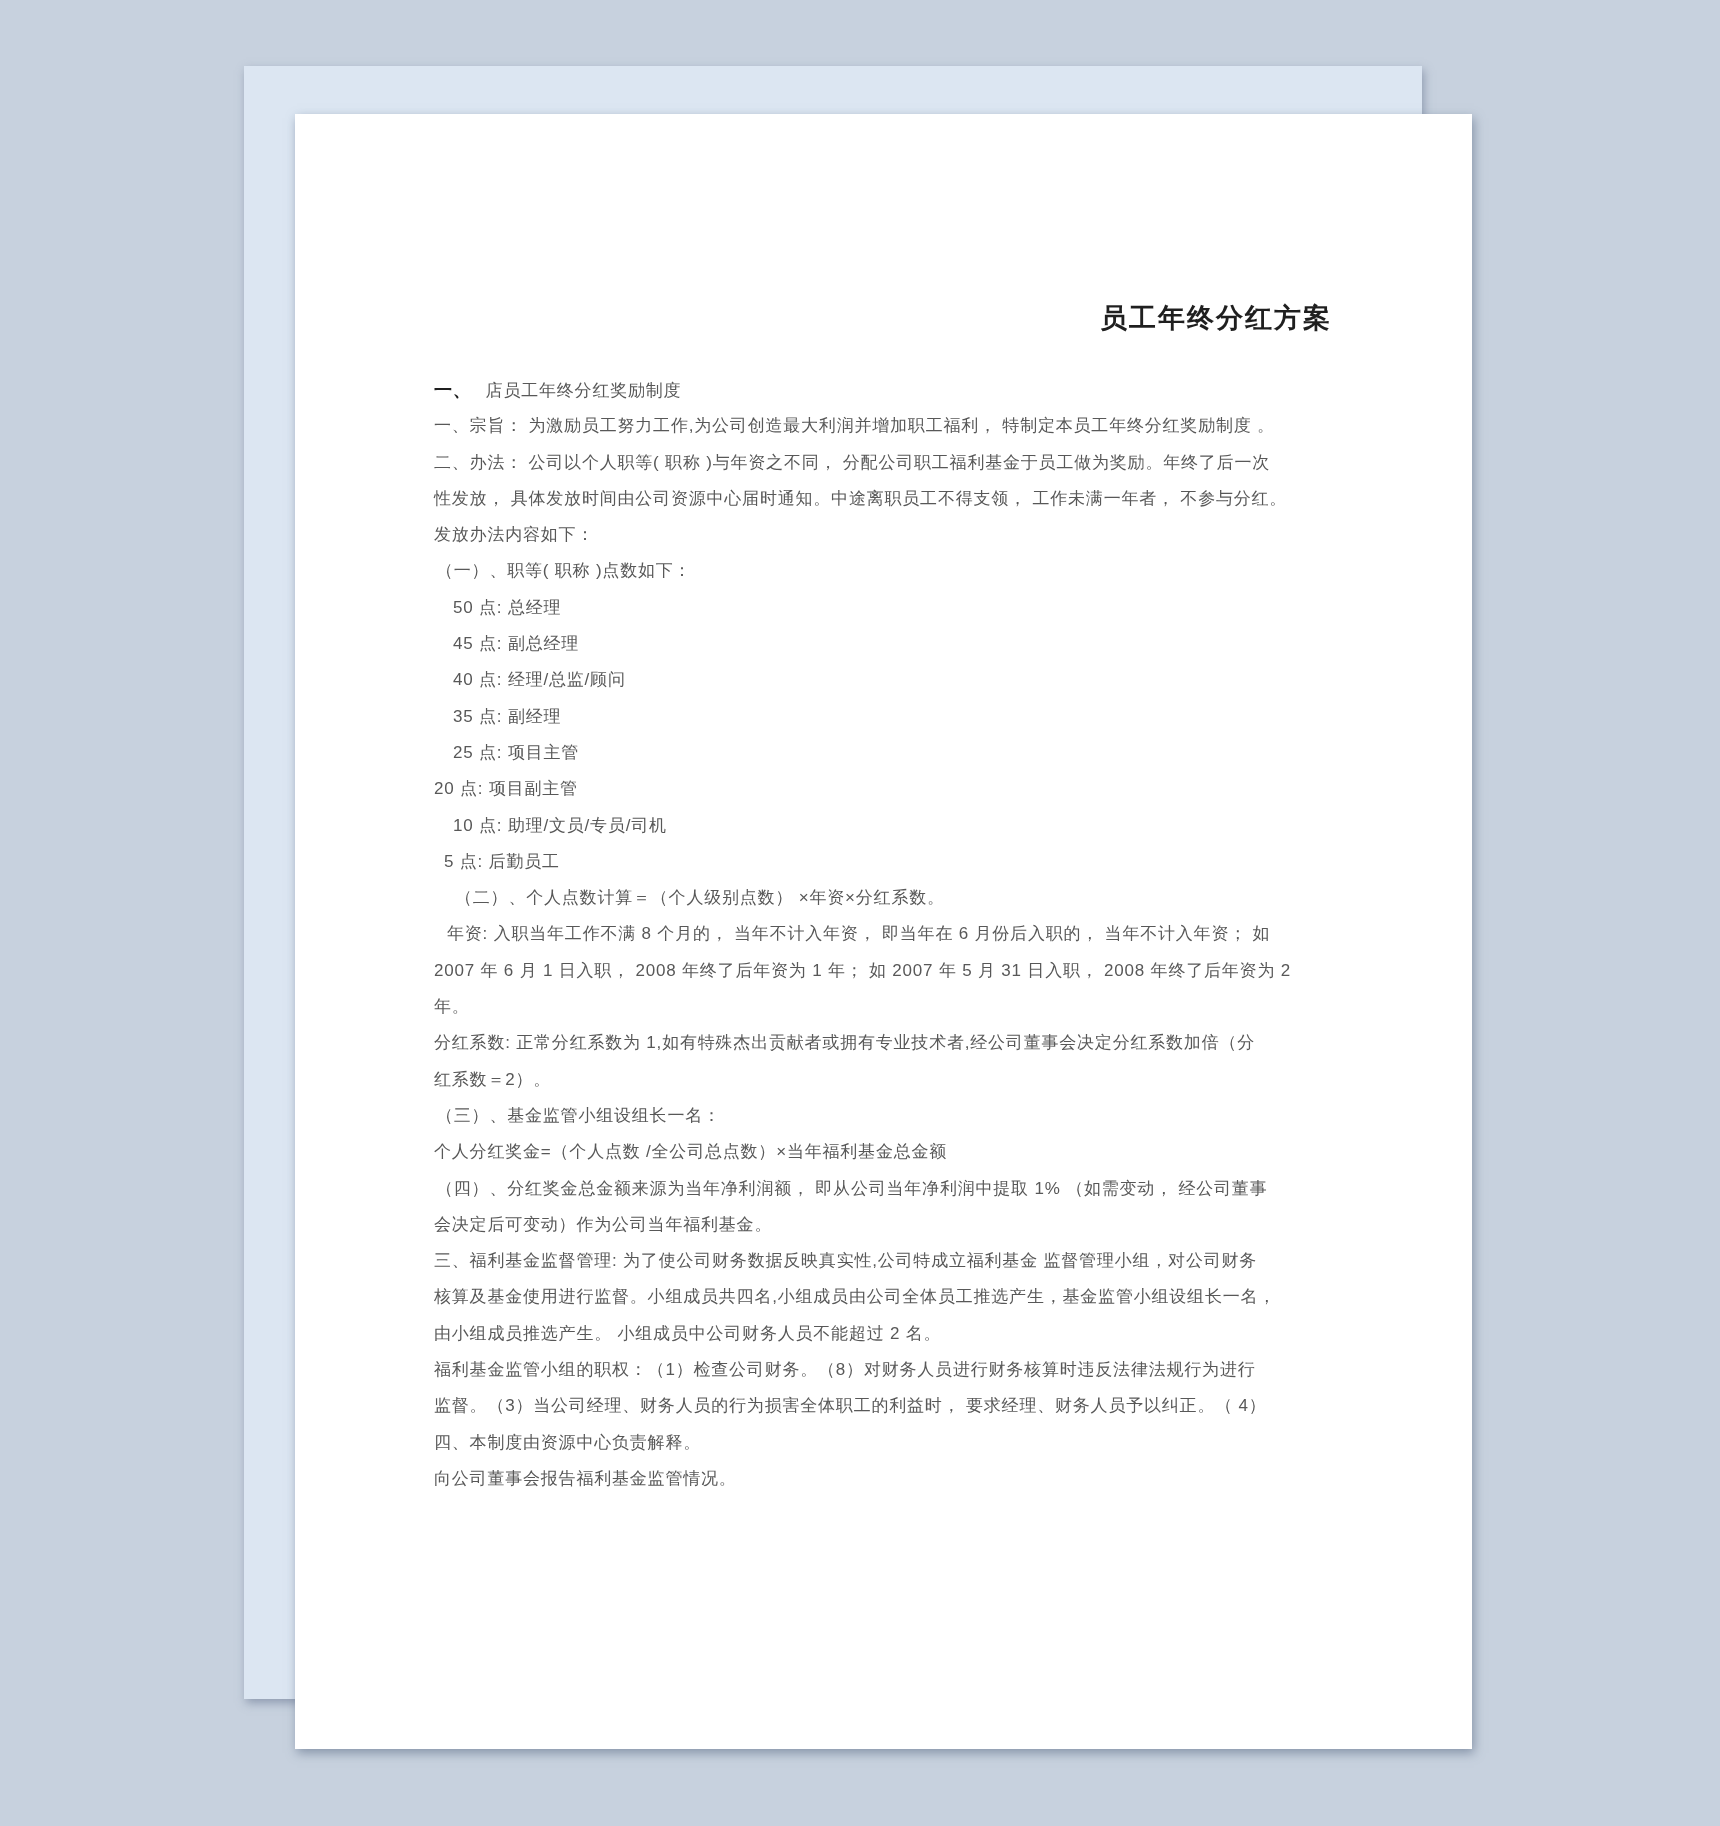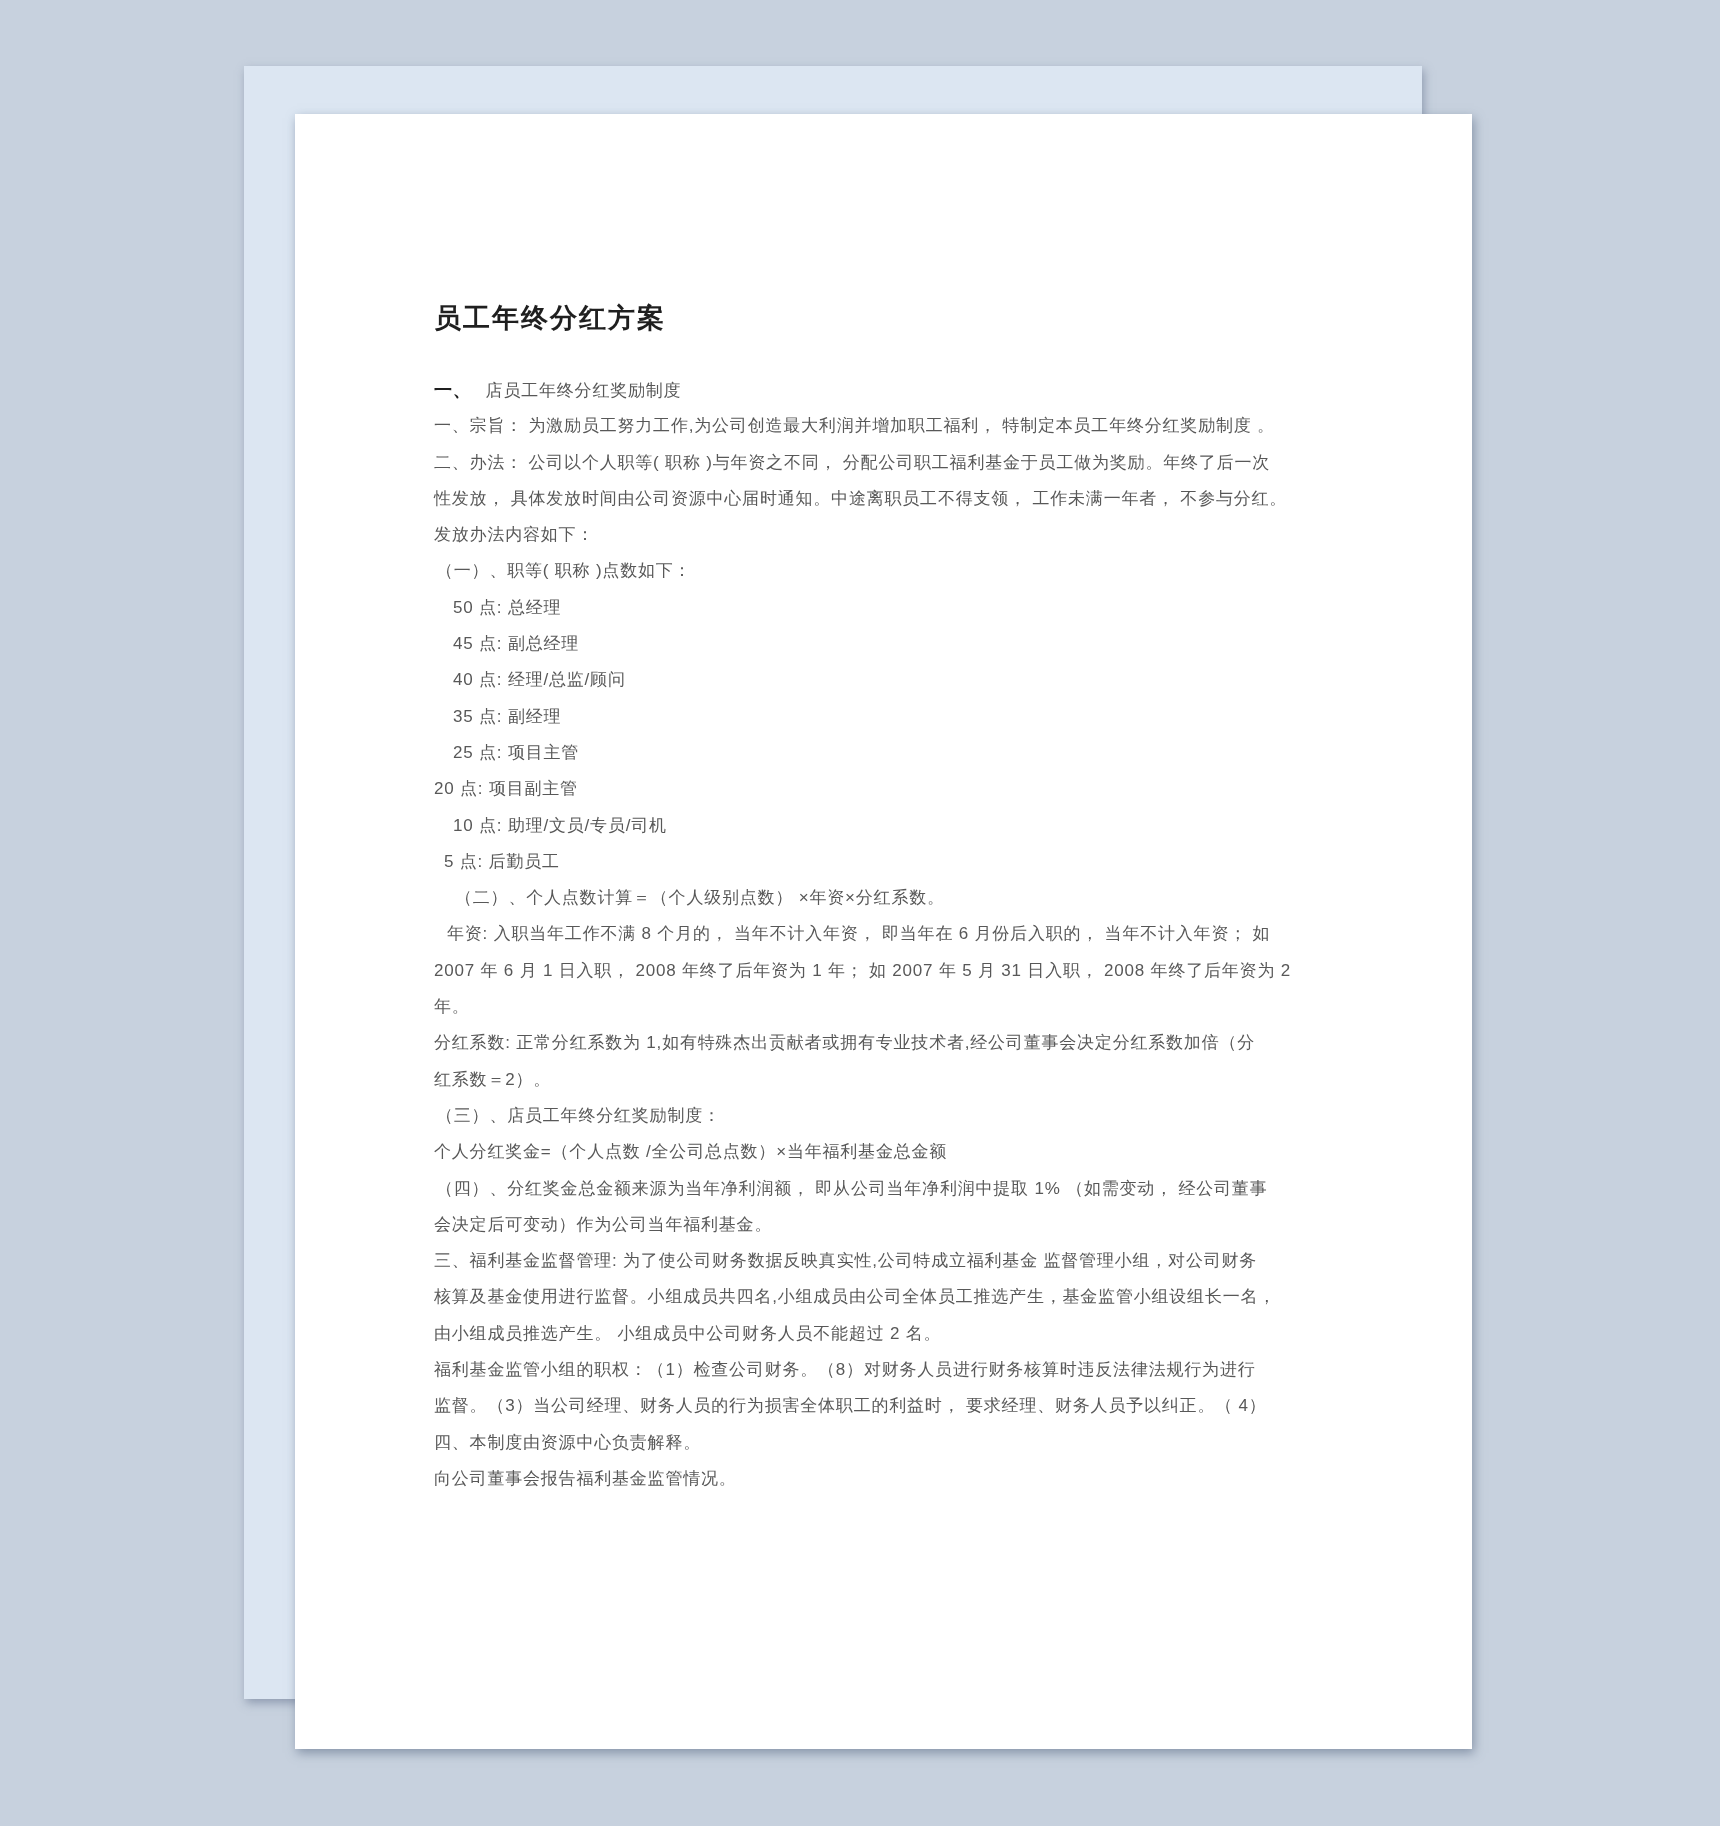--- a/index.html
+++ b/index.html
@@ -23,21 +23,21 @@
     width:1177px;height:1635px;
     background:#ffffff;
     box-shadow:2px 4px 10px rgba(90,106,132,.6);
   }
   .content{
     position:absolute;
     left:139px;right:140px;top:186px;
   }
   .doc-title{
     margin:0 0 40px 0;
-    text-align:left;
+    text-align:right;
     font-size:27px;
     line-height:36px;
     font-weight:700;
     color:#1f1f1f;
     letter-spacing:2px;
   }
   .doc-body{margin-top:0;}
   .line{
     height:28.3px;
     line-height:28.3px;
@@ -81,21 +81,21 @@
       <div class="line ind19">25 点: 项目主管</div>
       <div class="line">20 点: 项目副主管</div>
       <div class="line ind19">10 点: 助理/文员/专员/司机</div>
       <div class="line ind10">5 点: 后勤员工</div>
       <div class="line ind21">（二）、个人点数计算＝（个人级别点数） ×年资×分红系数。</div>
       <div class="line ind13">年资: 入职当年工作不满 8 个月的， 当年不计入年资， 即当年在 6 月份后入职的， 当年不计入年资； 如</div>
       <div class="line">2007 年 6 月 1 日入职， 2008 年终了后年资为 1 年； 如 2007 年 5 月 31 日入职， 2008 年终了后年资为 2</div>
       <div class="line">年。</div>
       <div class="line">分红系数: 正常分红系数为 1,如有特殊杰出贡献者或拥有专业技术者,经公司董事会决定分红系数加倍（分</div>
       <div class="line">红系数＝2）。</div>
-      <div class="line ind2">（三）、店员工年终分红奖励制度：</div>
+      <div class="line ind2">（三）、基金监管小组设组长一名：</div>
       <div class="line">个人分红奖金=（个人点数 /全公司总点数）×当年福利基金总金额</div>
       <div class="line ind2">（四）、分红奖金总金额来源为当年净利润额， 即从公司当年净利润中提取 1% （如需变动， 经公司董事</div>
       <div class="line">会决定后可变动）作为公司当年福利基金。</div>
       <div class="line">三、福利基金监督管理: 为了使公司财务数据反映真实性,公司特成立福利基金 监督管理小组，对公司财务</div>
       <div class="line">核算及基金使用进行监督。小组成员共四名,小组成员由公司全体员工推选产生，基金监管小组设组长一名，</div>
       <div class="line">由小组成员推选产生。 小组成员中公司财务人员不能超过 2 名。</div>
       <div class="line">福利基金监管小组的职权：（1）检查公司财务。（8）对财务人员进行财务核算时违反法律法规行为进行</div>
       <div class="line">监督。（3）当公司经理、财务人员的行为损害全体职工的利益时， 要求经理、财务人员予以纠正。（ 4）</div>
       <div class="line">四、本制度由资源中心负责解释。</div>
       <div class="line">向公司董事会报告福利基金监管情况。</div>

